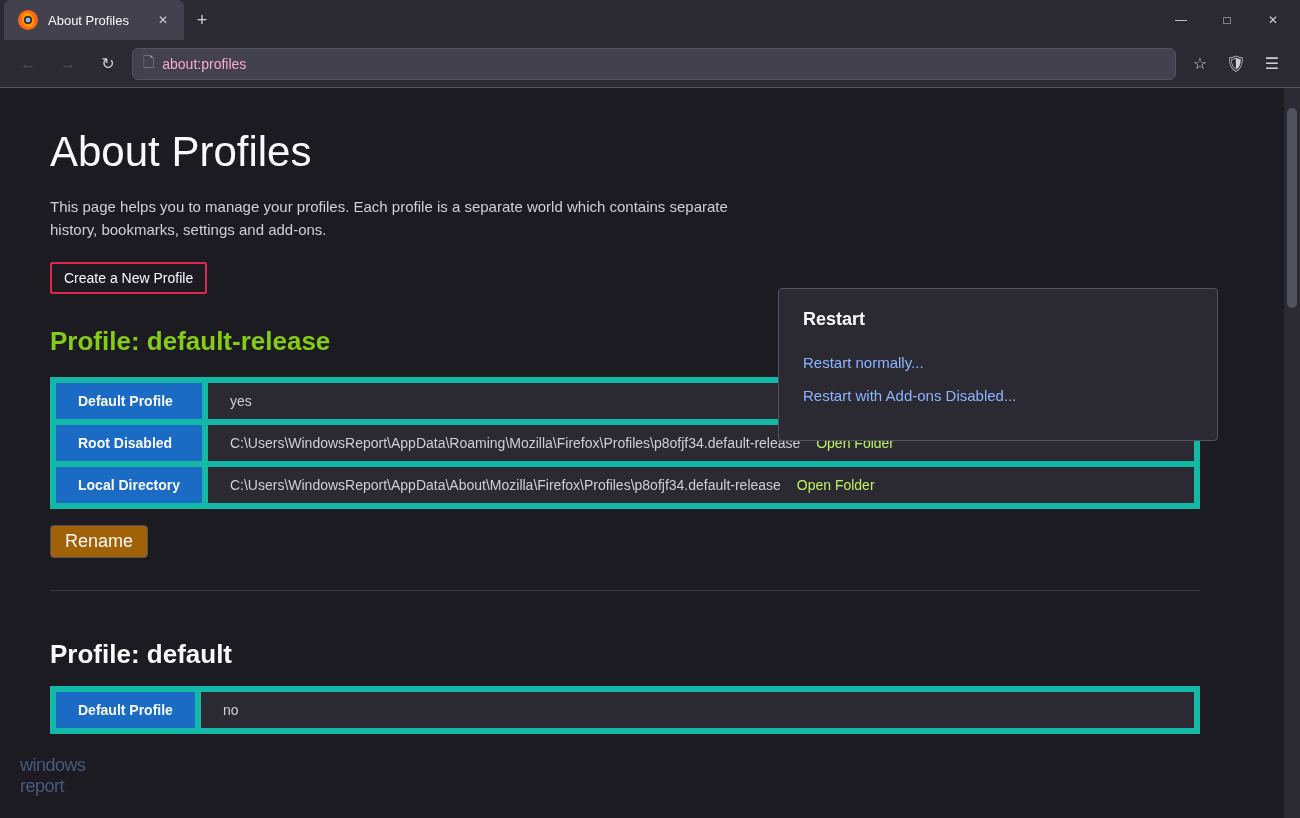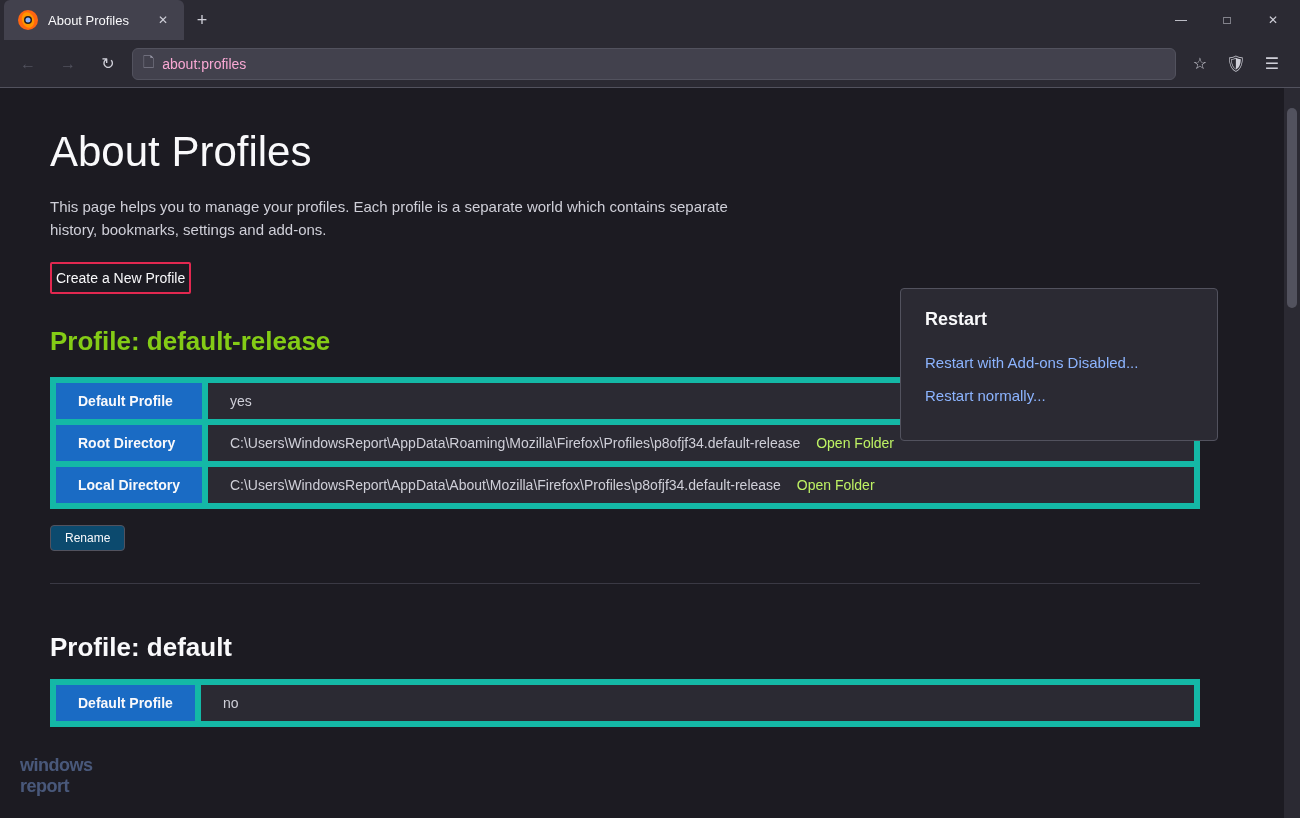--- a/index.html
+++ b/index.html
@@ -176,36 +176,36 @@
     }
     .page-description {
       font-size: 15px;
       color: #cfcfd8;
       margin-bottom: 21px;
       max-width: 700px;
       line-height: 1.5;
     }
     .create-profile-btn {
       display: inline-block;
-      padding: 6px 4px;
+      padding: 6px 12px;
       background: transparent;
       border: 2px solid #e22850;
       color: #f9f9fb;
       font-size: 14px;
       cursor: pointer;
       border-radius: 2px;
       margin-bottom: 32px;
     }
 
     
     .restart-box {
       position: absolute;
       right: 66px;
       top: 200px;
-      width: 318px;
+      width: 440px;
       background: #2b2a33;
       border: 1px solid #52525e;
       border-radius: 4px;
       padding: 20px 24px;
     }
     .restart-title {
       font-size: 18px;
       font-weight: 700;
       color: #f9f9fb;
       margin-bottom: 24px;
@@ -274,24 +274,24 @@
     .open-folder-link {
       color: #bef264;
       cursor: pointer;
       margin-left: 12px;
       text-decoration: none;
     }
 
     .rename-btn {
       display: inline-block;
       padding: 5px 14px;
-      background: #0c4a6e;
+      background: #a16207;
       border: 1px solid #52525e;
       color: #f9f9fb;
-      font-size: 12px;
+      font-size: 18px;
       cursor: pointer;
       border-radius: 4px;
       margin-bottom: 24px;
     }
 
     .divider {
       border: none;
       border-top: 1px solid #3a3944;
       margin: 8px 0 24px 0;
       max-width: 1150px;
@@ -311,21 +311,21 @@
       height: 24px;
     }
 
     
     .watermark {
       position: absolute;
       bottom: 20px;
       left: 20px;
       opacity: 0.4;
       font-size: 18px;
-      font-weight: 700;
+      font-weight: 400;
       color: #8cb4ff;
       letter-spacing: -0.5px;
     }
   </style>
 </head>
 <body>
 
 <div class="title-bar">
   <div class="title-bar-left">
     <div class="tab">
@@ -362,22 +362,22 @@
     <div class="nav-btn">☰</div>
   </div>
 </div>
 
 <div class="content-wrapper">
   <div class="content-area" style="position:relative;">
 
     
     <div class="restart-box">
       <div class="restart-title">Restart</div>
+      <a class="restart-link">Restart normally...</a>
       <a class="restart-link">Restart with Add-ons Disabled...</a>
-      <a class="restart-link">Restart normally...</a>
     </div>
 
     
     <h1 class="page-title">About Profiles</h1>
 
     
     <p class="page-description">This page helps you to manage your profiles. Each profile is a separate world which contains separate history, bookmarks, settings and add-ons.</p>
 
     
     <button class="create-profile-btn">Create a New Profile</button>
@@ -385,21 +385,21 @@
     
     <h2 class="profile-heading">Profile: default-release</h2>
 
     <table class="profile-table">
       <tbody>
           <tr>
         <td>Default Profile</td>
         <td>yes</td>
       </tr>
       <tr>
-        <td>Root Directory</td>
+        <td>Root Disabled</td>
         <td>
           <span>C:\Users\WindowsReport\AppData\Roaming\Mozilla\Firefox\Profiles\p8ofjf34.default-release</span>
           <a class="open-folder-link">Open Folder</a>
         </td>
       </tr>
       <tr>
         <td>Local Directory</td>
         <td>
           <span>C:\Users\WindowsReport\AppData\About\Mozilla\Firefox\Profiles\p8ofjf34.default-release</span>
           <a class="open-folder-link">Open Folder</a>

